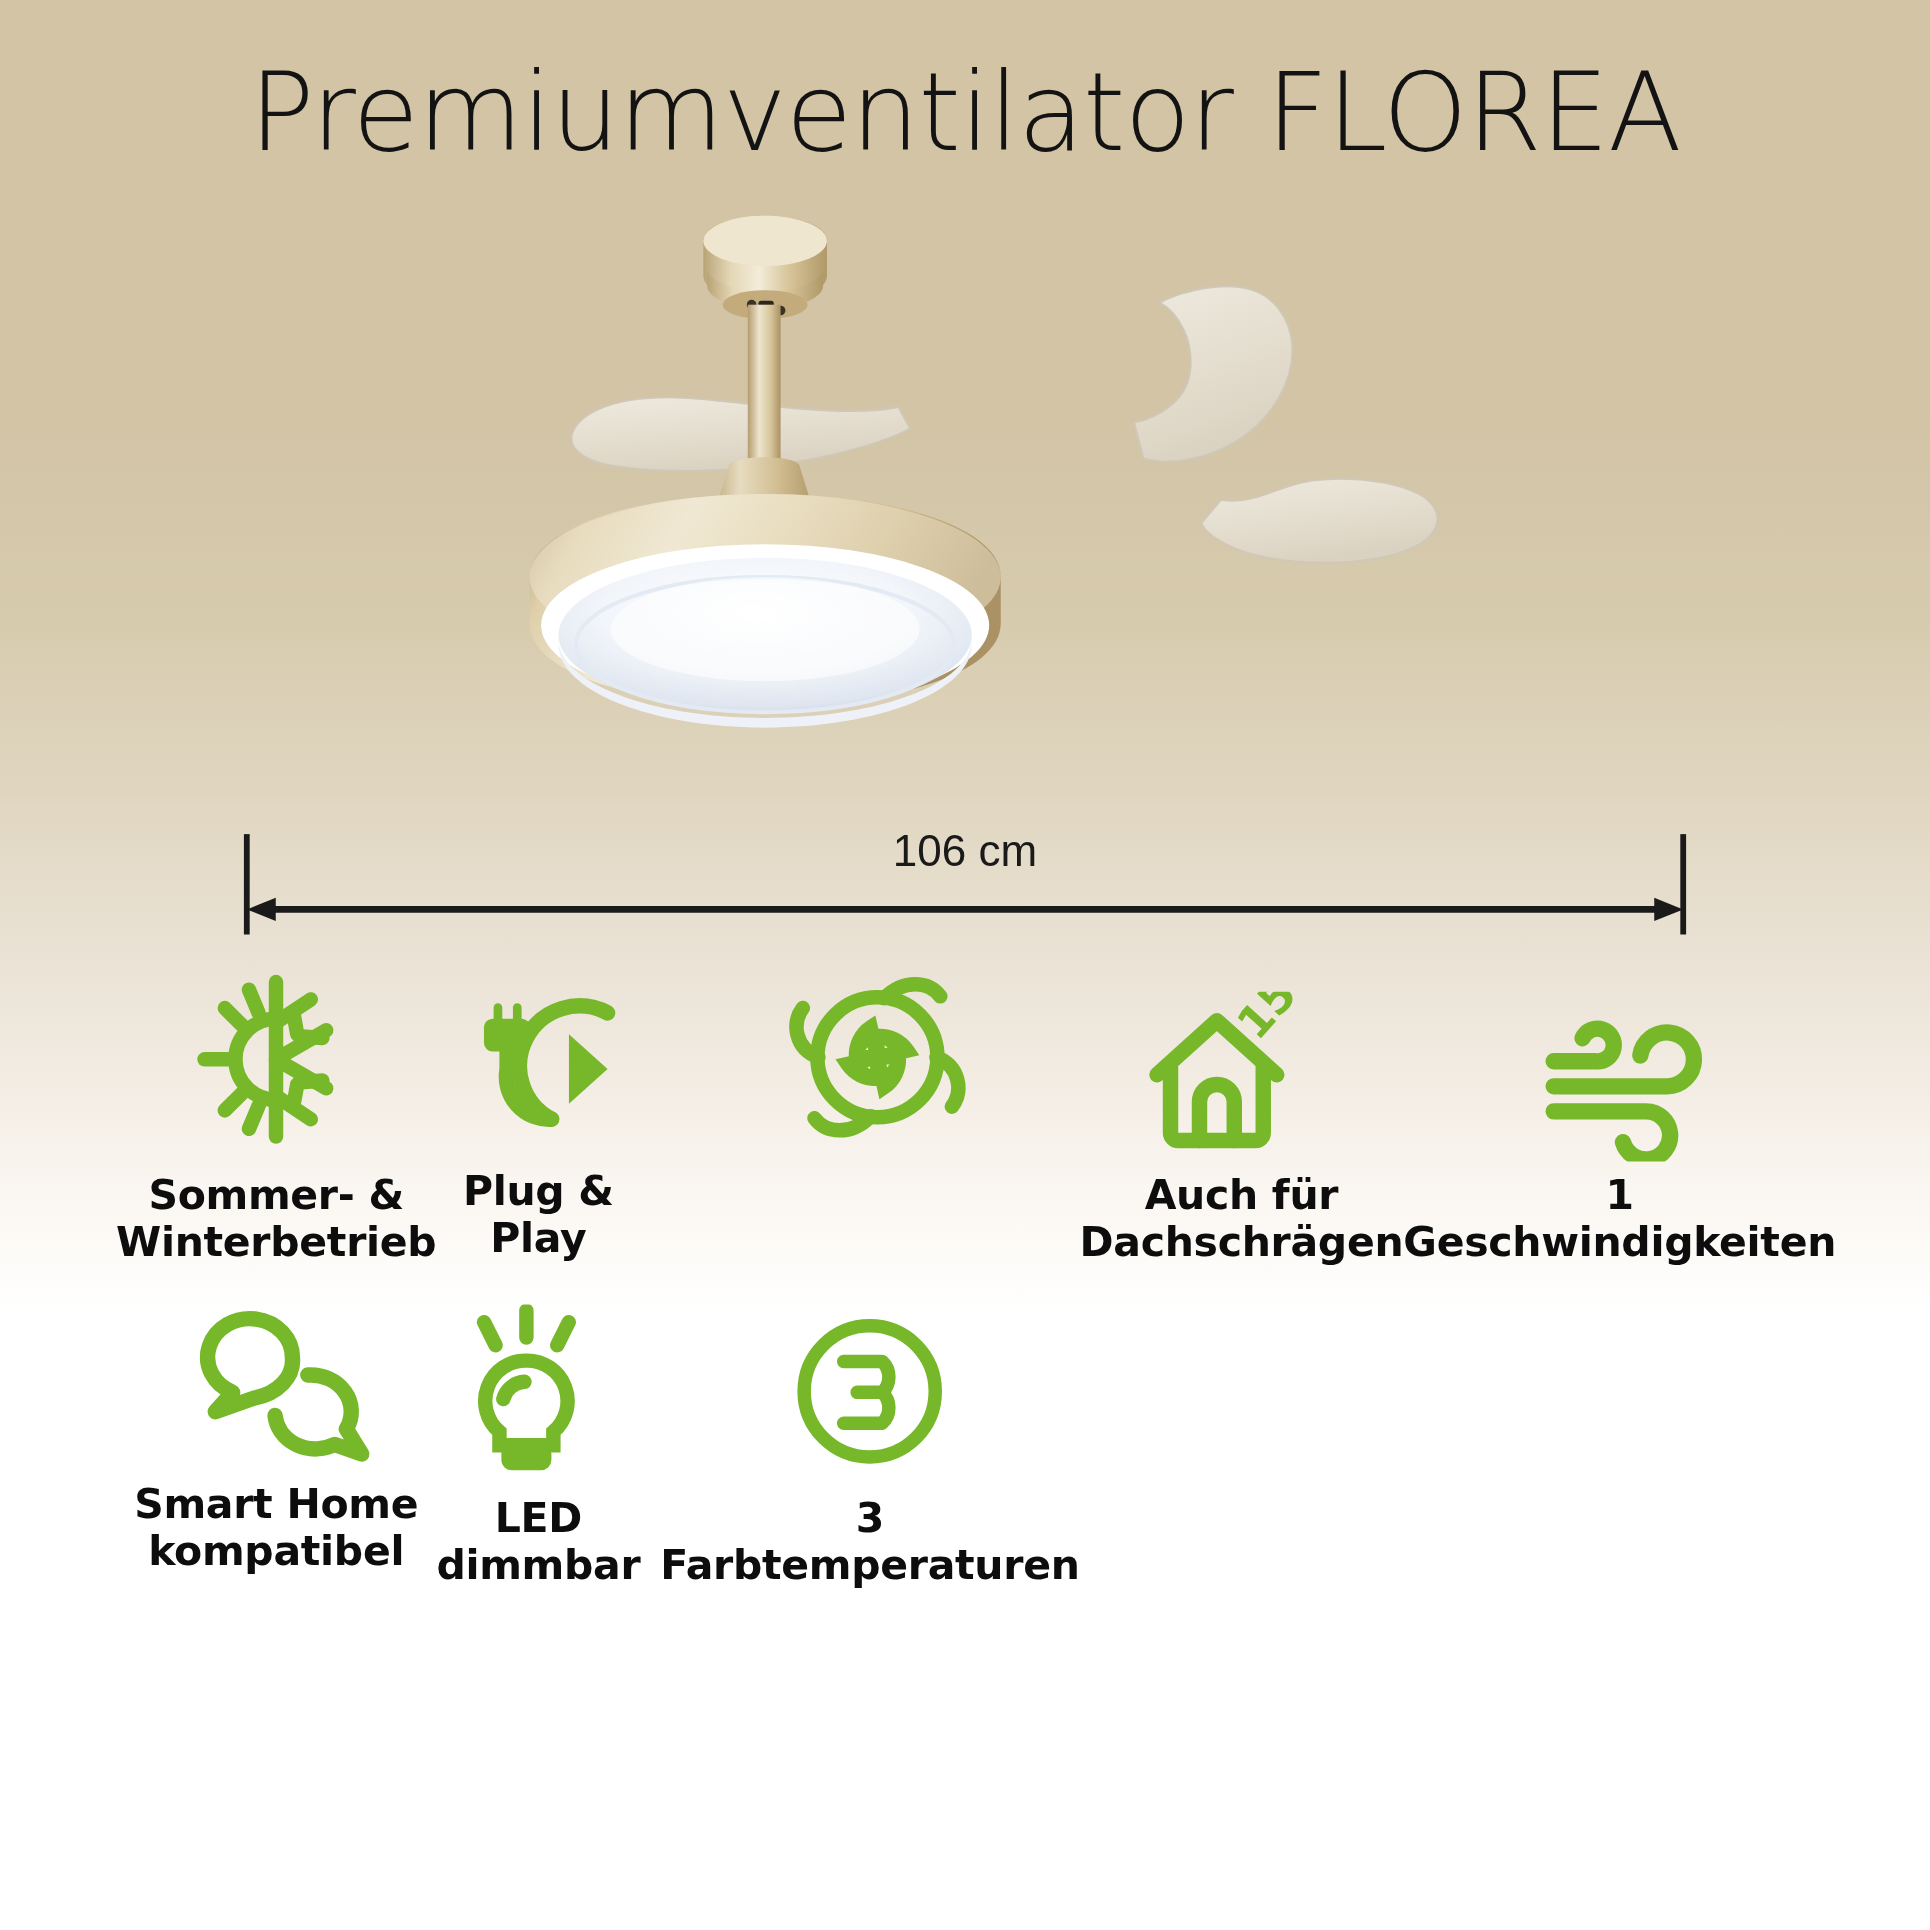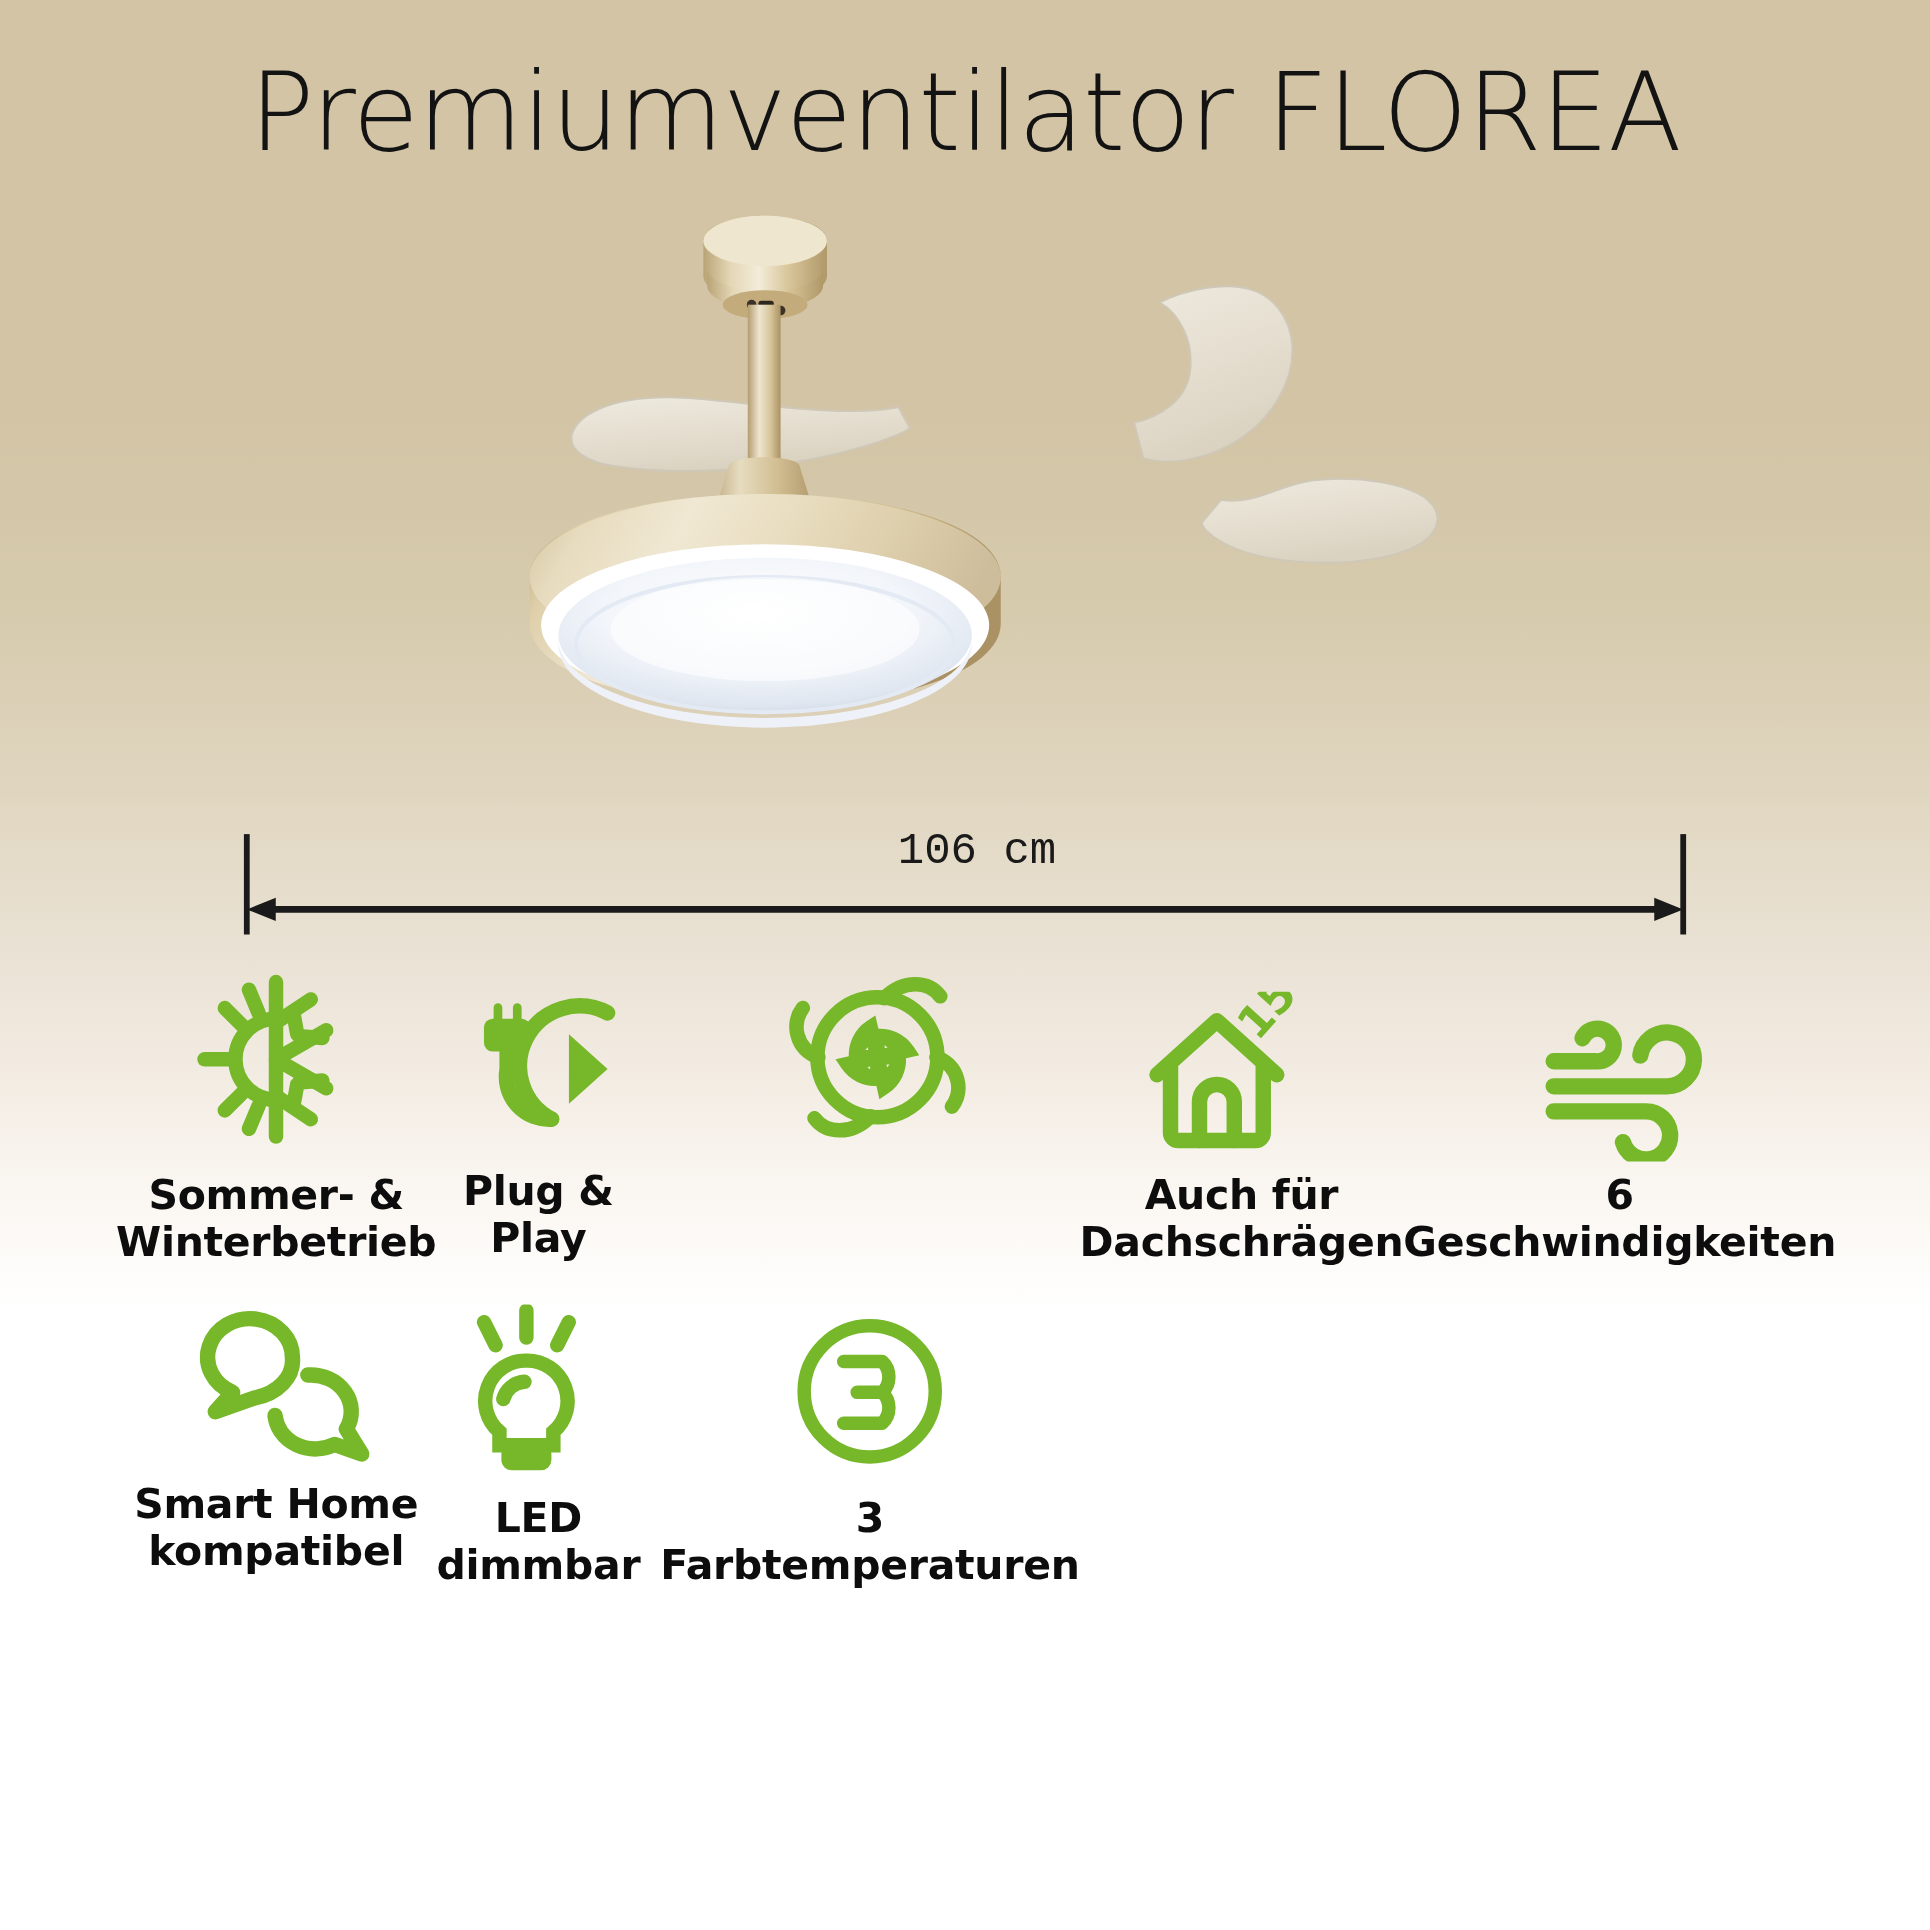--- a/index.html
+++ b/index.html
@@ -37,24 +37,24 @@
     font-family:"DejaVu Sans","Liberation Sans",sans-serif;
     white-space:nowrap;
   }
 
   
   .product { position:absolute; left:319px; top:208px; width:1294px; height:570px; }
 
   
   .dimension { position:absolute; left:241px; top:830px; width:1448px; height:126px; }
   .dim-label {
-    position:absolute; left:12px; top:-3.9px; width:1448px;
+    position:absolute; left:0; top:-3.9px; width:1448px;
     text-align:center;
     font-size:44px; font-weight:300; color:#1a1a1a;
-    font-family:Liberation Mono, monospace;
+    font-family:Liberation Sans, sans-serif;
   }
 
   
   .features {
     position:absolute; left:116px; top:975px;
     width:1699px;
     display:grid;
     grid-template-columns:repeat(5,1fr);
     grid-template-rows:309px 309px 309px;
   }
@@ -267,21 +267,21 @@
     <div class="feature">
       <div class="ico">
         <svg width="180" height="154" viewBox="0 0 186 160">
           <g fill="none" stroke="#76b82a" stroke-width="17" stroke-linecap="round">
             <path d="M14,56 L58,56 A17,17 0 1 0 44,32"></path>
             <path d="M14,82 L132,82 A28,28 0 1 0 104,50"></path>
             <path d="M14,108 L110,108 A25,25 0 1 1 86,140"></path>
           </g>
         </svg>
       </div>
-      <div class="cap">6 Geschwindigkeiten</div>
+      <div class="cap">1 Geschwindigkeiten</div>
     </div>
 
     <div class="feature">
       <div class="ico">
         <svg width="180" height="160" viewBox="0 0 186 166">
           <g fill="none" stroke="#76b82a" stroke-width="16" stroke-linejoin="round" stroke-linecap="round">
             <path d="M96,56 A44,40 0 1 0 34,92 L16,112 L56,98 A52,40 0 0 0 96,56 Z"></path>
             <path d="M78,116 A42,38 0 0 0 140,146 L168,156 L152,130 A42,38 0 0 0 112,74"></path>
           </g>
         </svg>

